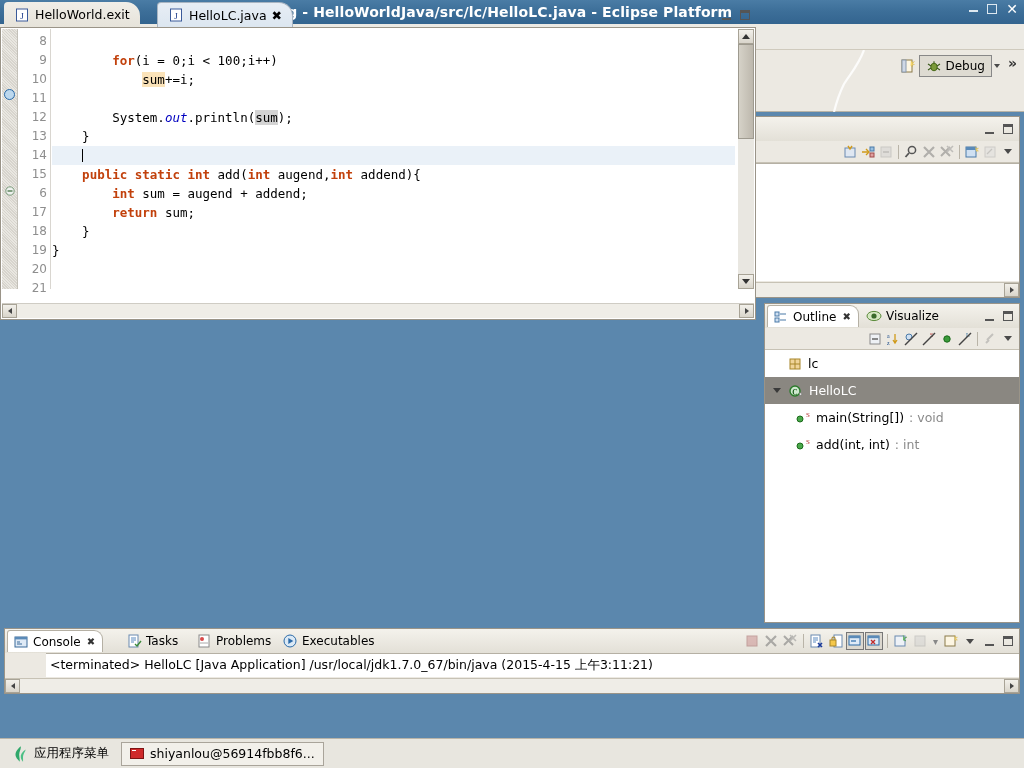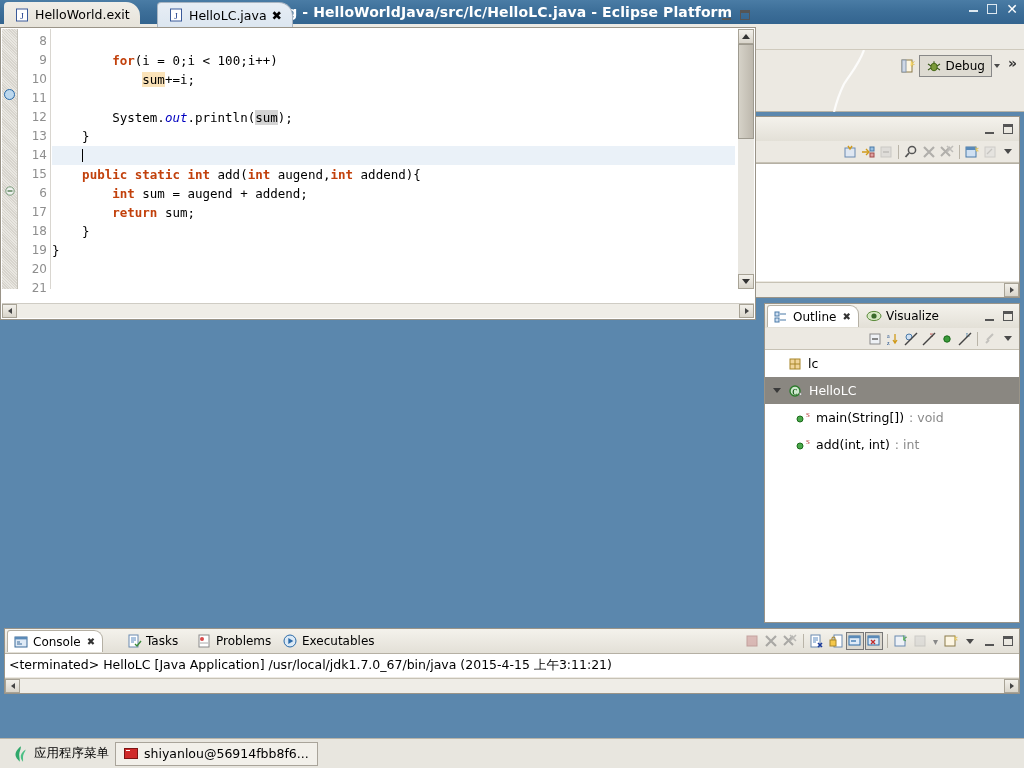--- a/index.html
+++ b/index.html
@@ -205,39 +205,39 @@
     background: #ece9e2; display: flex; align-items: center; justify-content: flex-end;
     padding-right: 2px; border-bottom: 1px solid #c7c2b5;
   }
   #outline-panel .panel-body { top: 46px; bottom: 0; border-top: none; }
   .ol-row { height: 27px; display: flex; align-items: center; font-size: 12.5px; padding-left: 6px; gap: 5px; }
   .ol-row.sel { background: #8a8781; color: #fff; }
   .ol-ret { color: #8a8a8a; }
 
   
   #console-panel { left: 4px; top: 628px; width: 1016px; height: 66px; }
-  #console-panel .panel-body { top: 24px; bottom: 16px; border-top: 1px solid #b5b0a4; }
+  #console-panel .panel-body { top: 24px; bottom: 16px; border-top: 1px solid #b5b0a4; margin-left: 41px; }
   .console-text {
     font-size: 12.5px; padding: 3px 4px; color: #000; white-space: nowrap;
     font-family: "DejaVu Sans", "Liberation Sans", sans-serif;
   }
 
   
   .statusbar {
     position: absolute; left: 0; top: 697px; width: 1024px; height: 30px;
     background: #ece9e2; display: flex; align-items: center; font-size: 12.5px;
   }
   .st-cell { height: 22px; display: flex; align-items: center; padding: 0 10px; }
   .st-div { width: 1px; height: 20px; background: #bdb8ab; }
 
   
   .taskbar {
     position: absolute; left: 0; top: 738px; width: 1024px; height: 30px;
     background: #e8e6df; border-top: 1px solid #b9b4a8;
-    display: flex; align-items: center; padding-left: 6px;
+    display: flex; align-items: center; gap: 6px; padding-left: 6px;
   }
   .tb-app { display: flex; align-items: center; gap: 6px; font-size: 12.5px; padding: 2px 6px; }
   .tb-win {
     display: flex; align-items: center; gap: 6px; font-size: 12.5px;
     border: 1px solid #a9a49a; background: #f2f0ea; padding: 3px 8px; height: 24px;
   }
   .term-ico { width: 14px; height: 11px; background: #cf2a2a; border: 1px solid #7d1414; position: relative; }
   .term-ico::after { content:""; position:absolute; left:1px; top:1px; width:4px; height:1px; background:#fff; }
 
   

